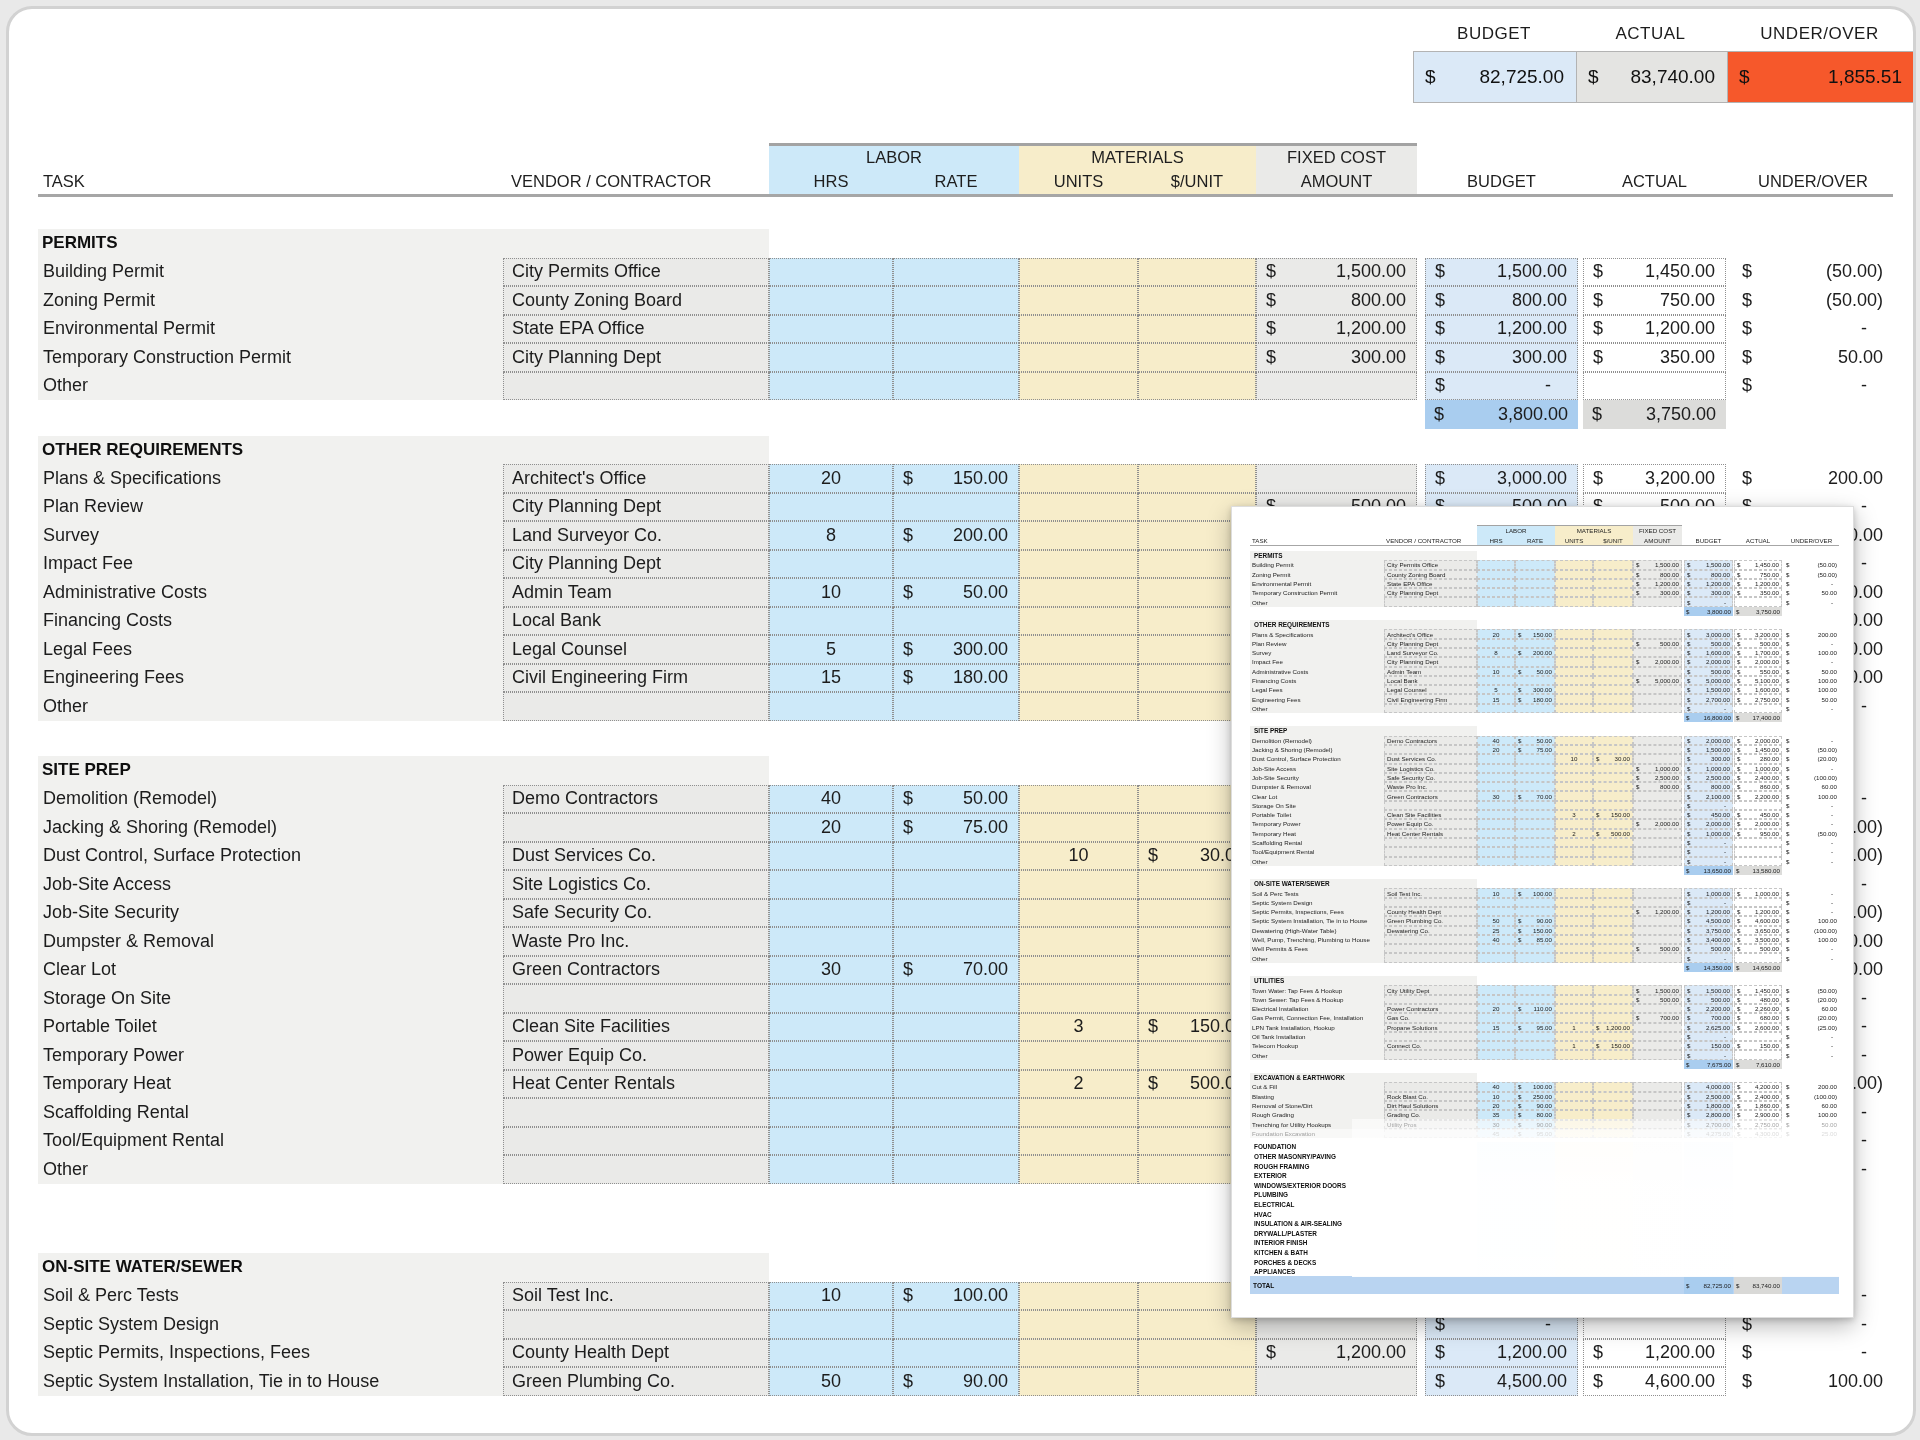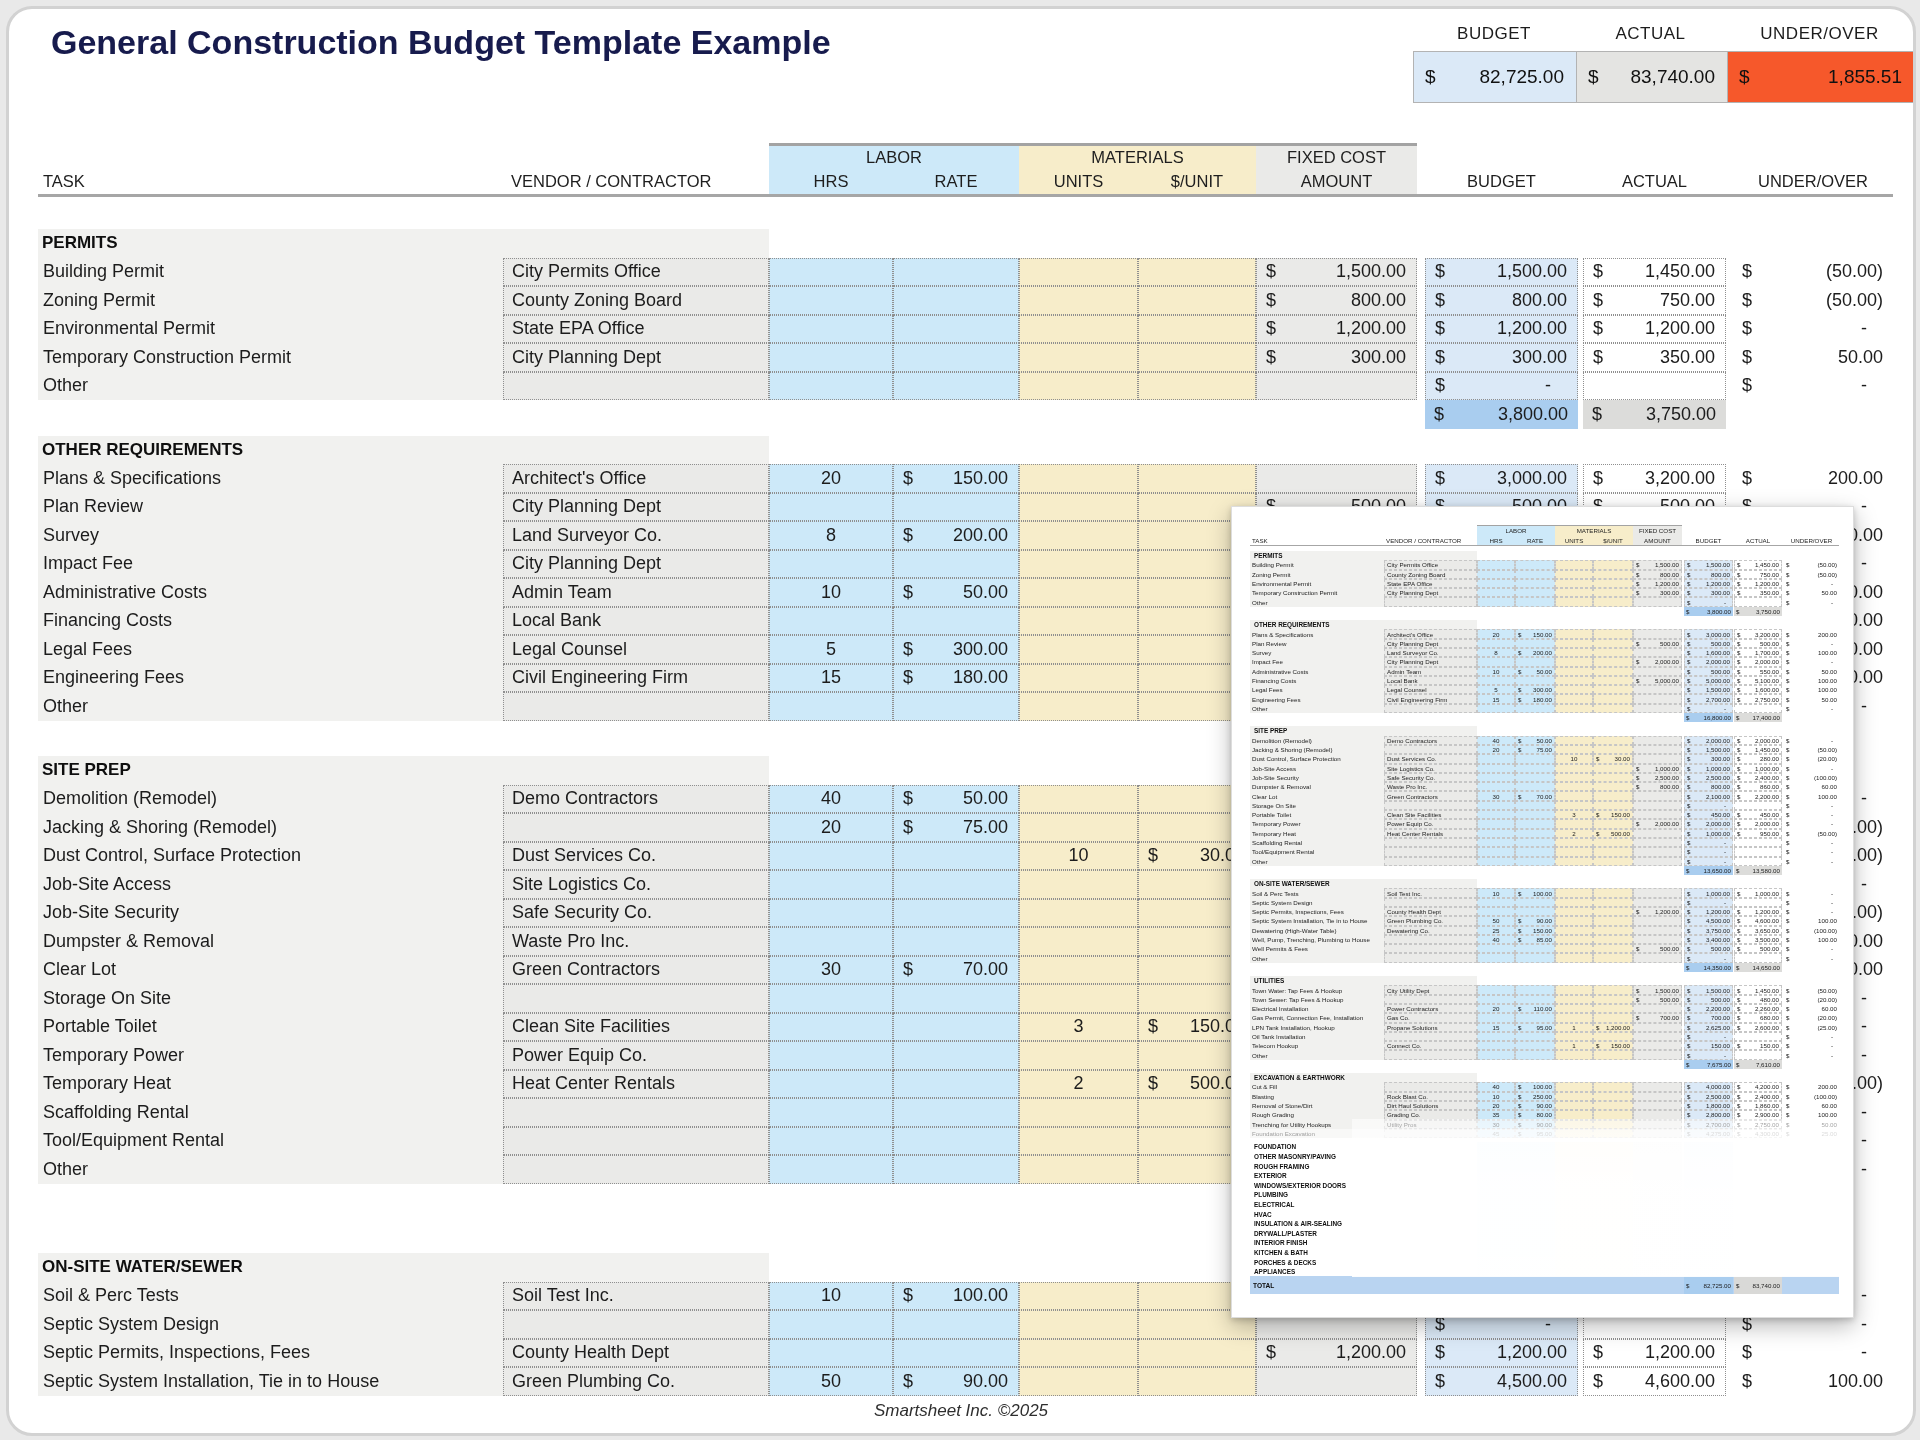--- a/index.html
+++ b/index.html
@@ -73,21 +73,20 @@
   .t-total .tb{background:var(--stb-bg);}
   .t-total .ta{background:#d9d9d7;}
   .footer{position:absolute;left:0;right:0;bottom:12px;text-align:center;font-size:17px;font-style:italic;
     color:#2e2e2e;z-index:60;}
 </style>
 </head>
 <body>
 
 <div class="page">
 
-  <div class="title">General Construction Budget Template Example</div>
 
   <div class="summary">
     <div class="sum-labels">
       <div>BUDGET</div>
       <div>ACTUAL</div>
       <div>UNDER/OVER</div>
     </div>
     <div class="sum-cells">
       <div class="sum-cell sum-budget">
         <span>$</span>
@@ -2241,14 +2240,13 @@
           </div>
           <div class="c money ta" style="grid-column: 11;">
             <div style="">$</div>
             <div class="v">83,740.00</div>
           </div>
         </div>
       </div>
     <div class="fade-overlay"></div>
   </div>
 
-  <div class="footer">Smartsheet Inc. ©2025</div>
 </div>
 
 </body></html>

